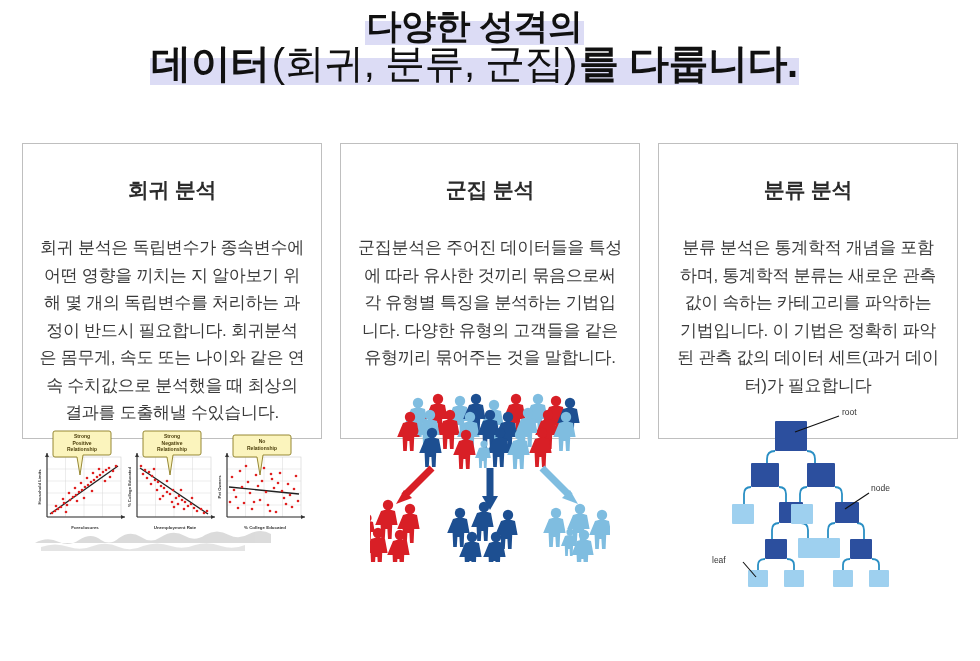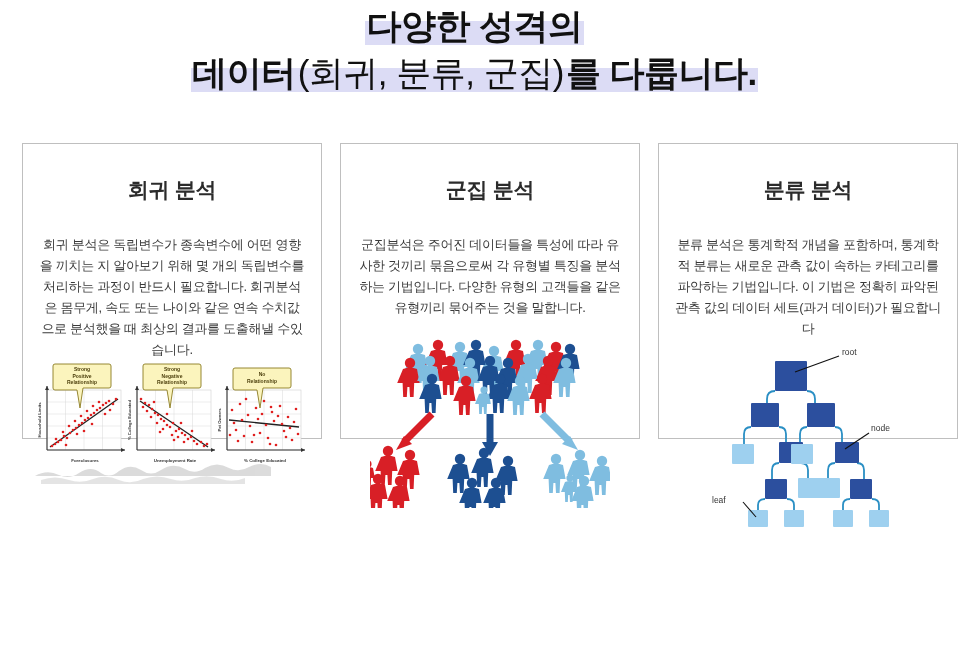--- a/index.html
+++ b/index.html
@@ -24,21 +24,21 @@
     text-align: center;
   }
   .title-line {
     font-weight: bold;
     color: #111111;
     letter-spacing: -0.5px;
     line-height: 1.0;
     white-space: nowrap;
   }
   .title-line-1 { font-size: 35px; margin-top: 8px; }
-  .title-line-2 { font-size: 35px; margin-top: 12px; }
+  .title-line-2 { font-size: 40px; }
 
   .hl {
     background: linear-gradient(to top,
                 #dcdcf5 0%, #dcdcf5 62%,
                 rgba(220,220,245,0) 62%, rgba(220,220,245,0) 100%);
     padding: 0 1px;
   }
   .thin { font-weight: normal; }
 
   
@@ -68,21 +68,21 @@
     color: #2b2b2b;
     letter-spacing: -0.3px;
   }
   .card-divider {
     width: 52px;
     height: 1px;
     background: #c3c3c3;
     margin: 14px 0 16px 0;
   }
   .card-body {
-    font-size: 13px;
+    font-size: 17px;
     line-height: 1.62;
     color: #3a3a3a;
     text-align: center;
     padding: 0 16px;
     letter-spacing: -0.3px;
   }
   .card-figure {
     margin-top: auto;
     width: 100%;
     display: flex;

